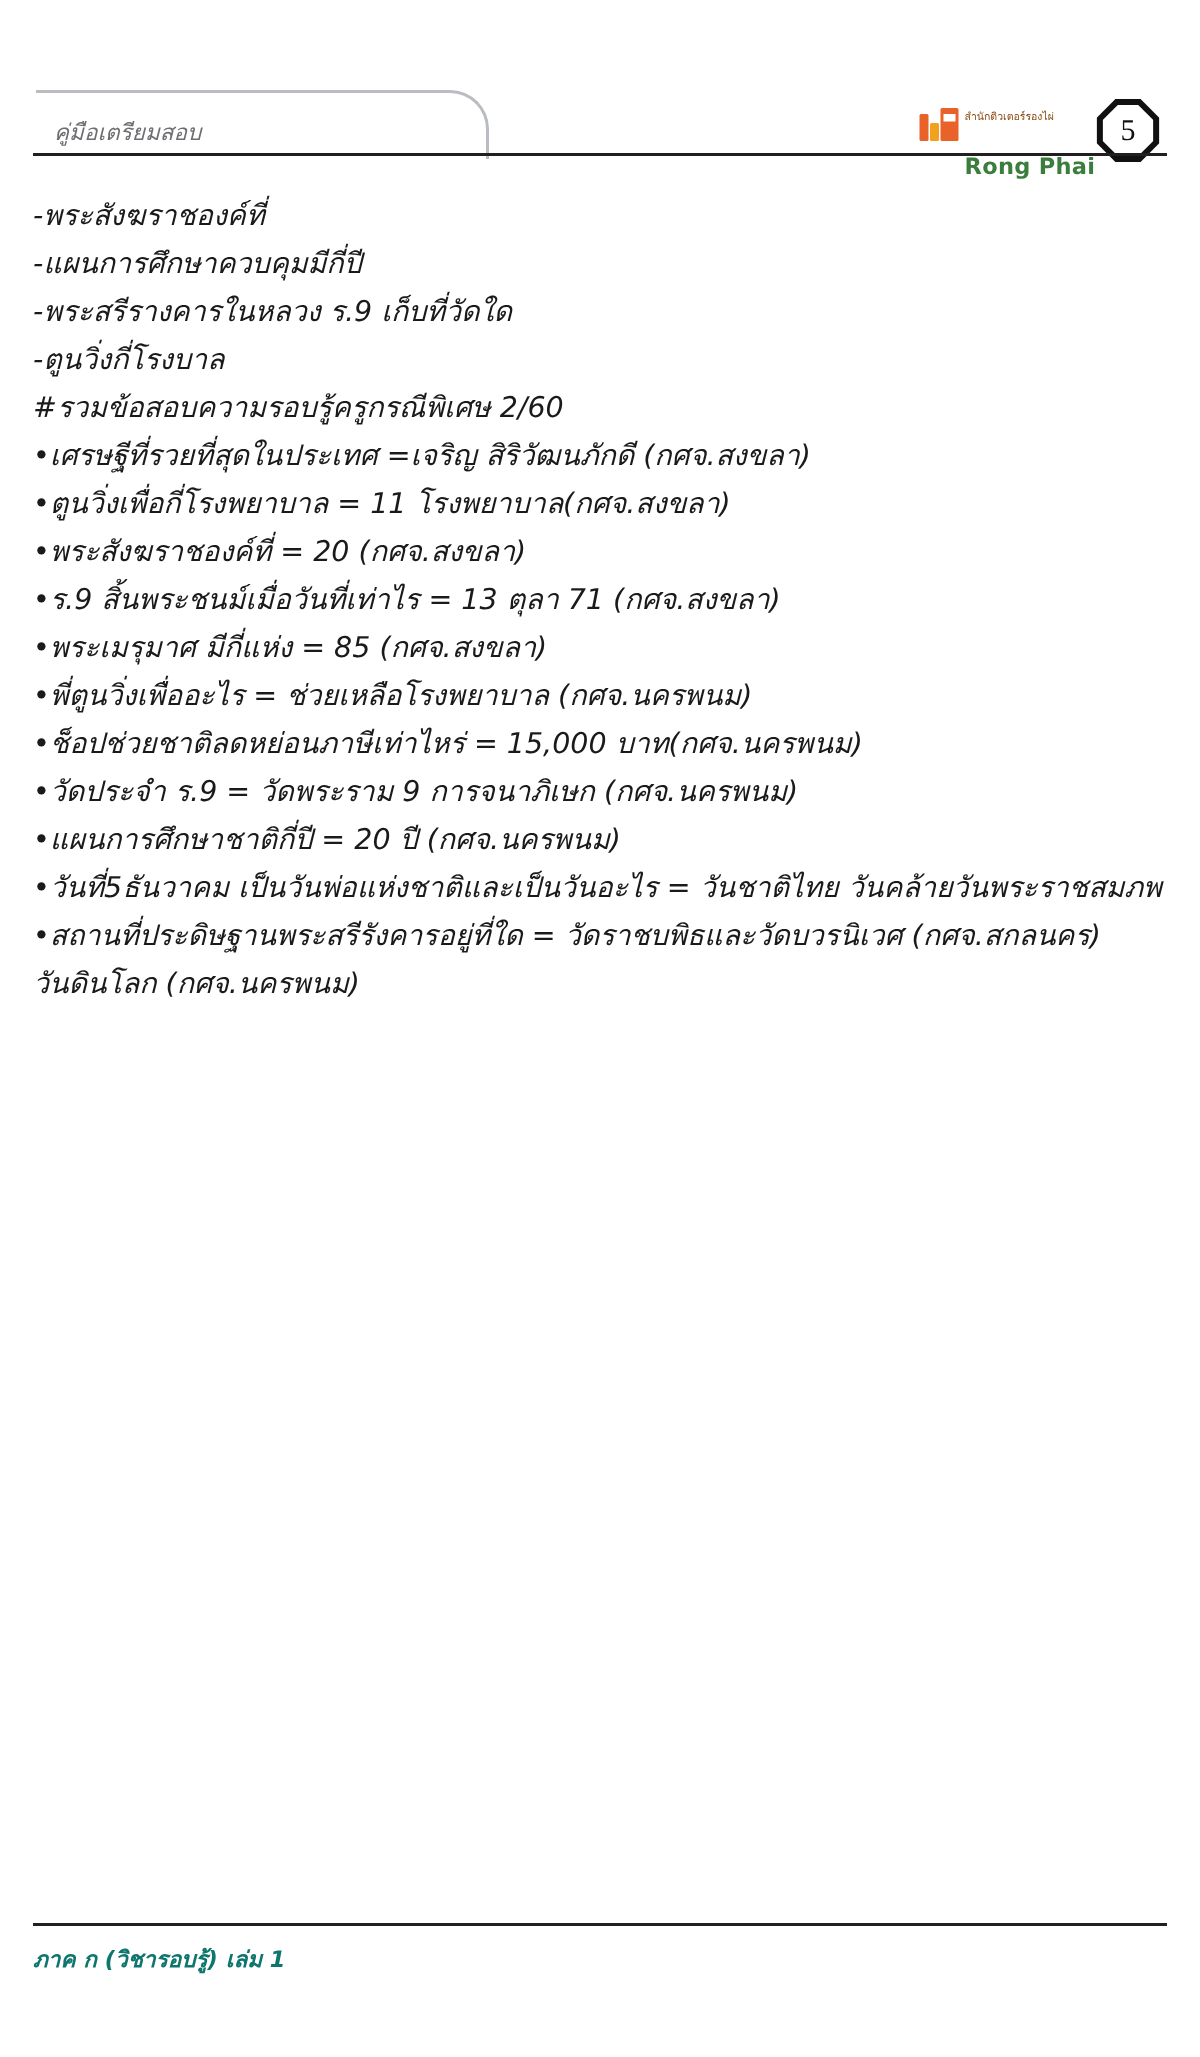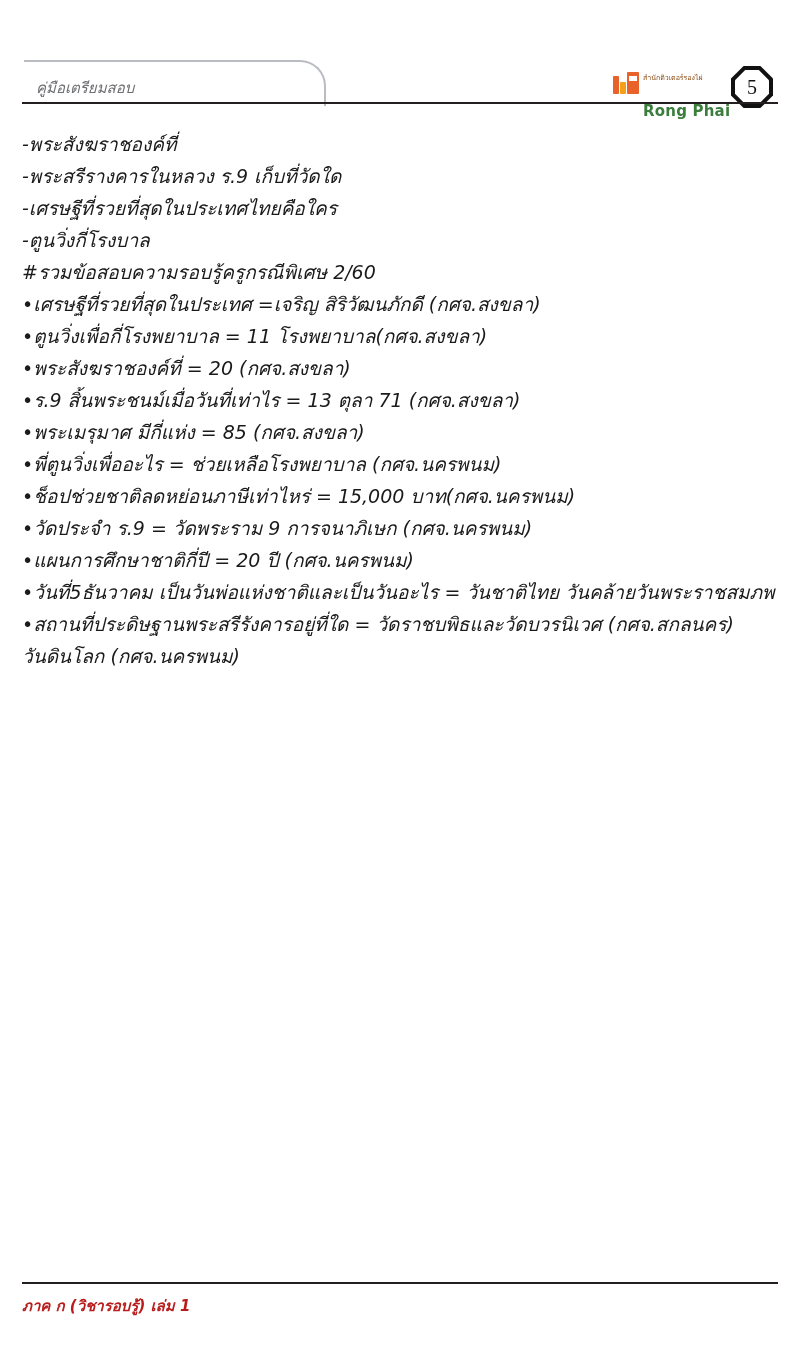--- a/index.html
+++ b/index.html
@@ -172,21 +172,21 @@
     height: 2px;
     background: #231f20;
   }
   .footer-text {
     position: absolute;
     left: 22px;
     top: 1294px;
     font-size: 15px;
     font-style: italic;
     font-weight: bold;
-    color: #b91c1c;
+    color: #0f766e;
     white-space: nowrap;
   }
 </style>
 </head>
 <body>
 
 <div class="page">
 
   <div class="header">
     <div class="header-arc"></div>
@@ -206,22 +206,22 @@
       <div class="oct"></div>
       <div class="oct-inner"></div>
       <div class="num">5</div>
     </div>
 
     <div class="header-rule"></div>
   </div>
 
   <div class="content">
     <div class="line">-พระสังฆราชองค์ที่</div>
+    <div class="line">-แผนการศึกษาควบคุมมีกี่ปี</div>
     <div class="line">-พระสรีรางคารในหลวง ร.9 เก็บที่วัดใด</div>
-    <div class="line">-เศรษฐีที่รวยที่สุดในประเทศไทยคือใคร</div>
     <div class="line">-ตูนวิ่งกี่โรงบาล</div>
     <div class="line">#รวมข้อสอบความรอบรู้ครูกรณีพิเศษ 2/60</div>
     <div class="line">•เศรษฐีที่รวยที่สุดในประเทศ =เจริญ สิริวัฒนภักดี (กศจ.สงขลา)</div>
     <div class="line">•ตูนวิ่งเพื่อกี่โรงพยาบาล = 11 โรงพยาบาล(กศจ.สงขลา)</div>
     <div class="line">•พระสังฆราชองค์ที่ = 20 (กศจ.สงขลา)</div>
     <div class="line">•ร.9 สิ้นพระชนม์เมื่อวันที่เท่าไร = 13 ตุลา 71 (กศจ.สงขลา)</div>
     <div class="line">•พระเมรุมาศ มีกี่แห่ง = 85 (กศจ.สงขลา)</div>
     <div class="line">•พี่ตูนวิ่งเพื่ออะไร = ช่วยเหลือโรงพยาบาล (กศจ.นครพนม)</div>
     <div class="line">•ช็อปช่วยชาติลดหย่อนภาษีเท่าไหร่ = 15,000 บาท(กศจ.นครพนม)</div>
     <div class="line">•วัดประจำ ร.9 = วัดพระราม 9 การจนาภิเษก (กศจ.นครพนม)</div>

